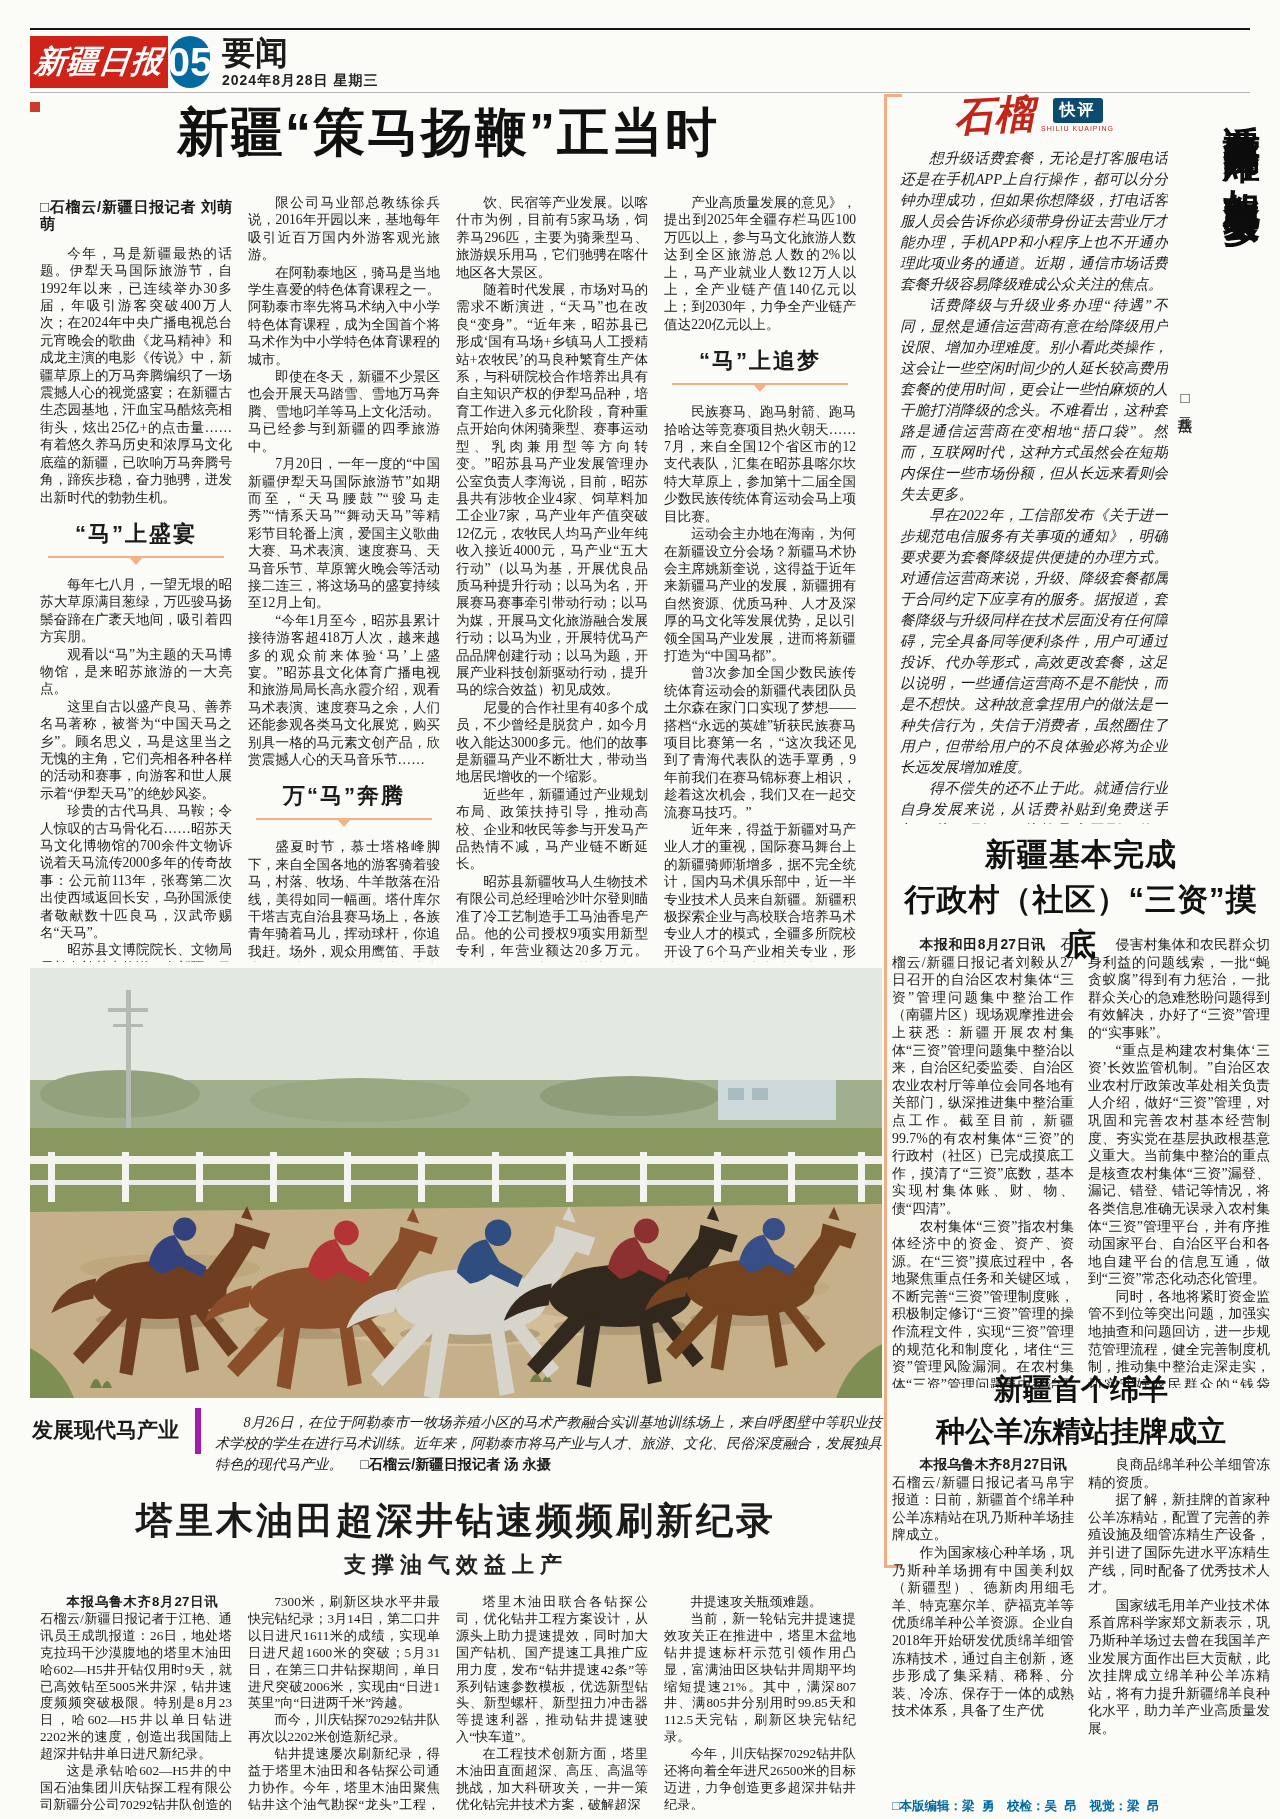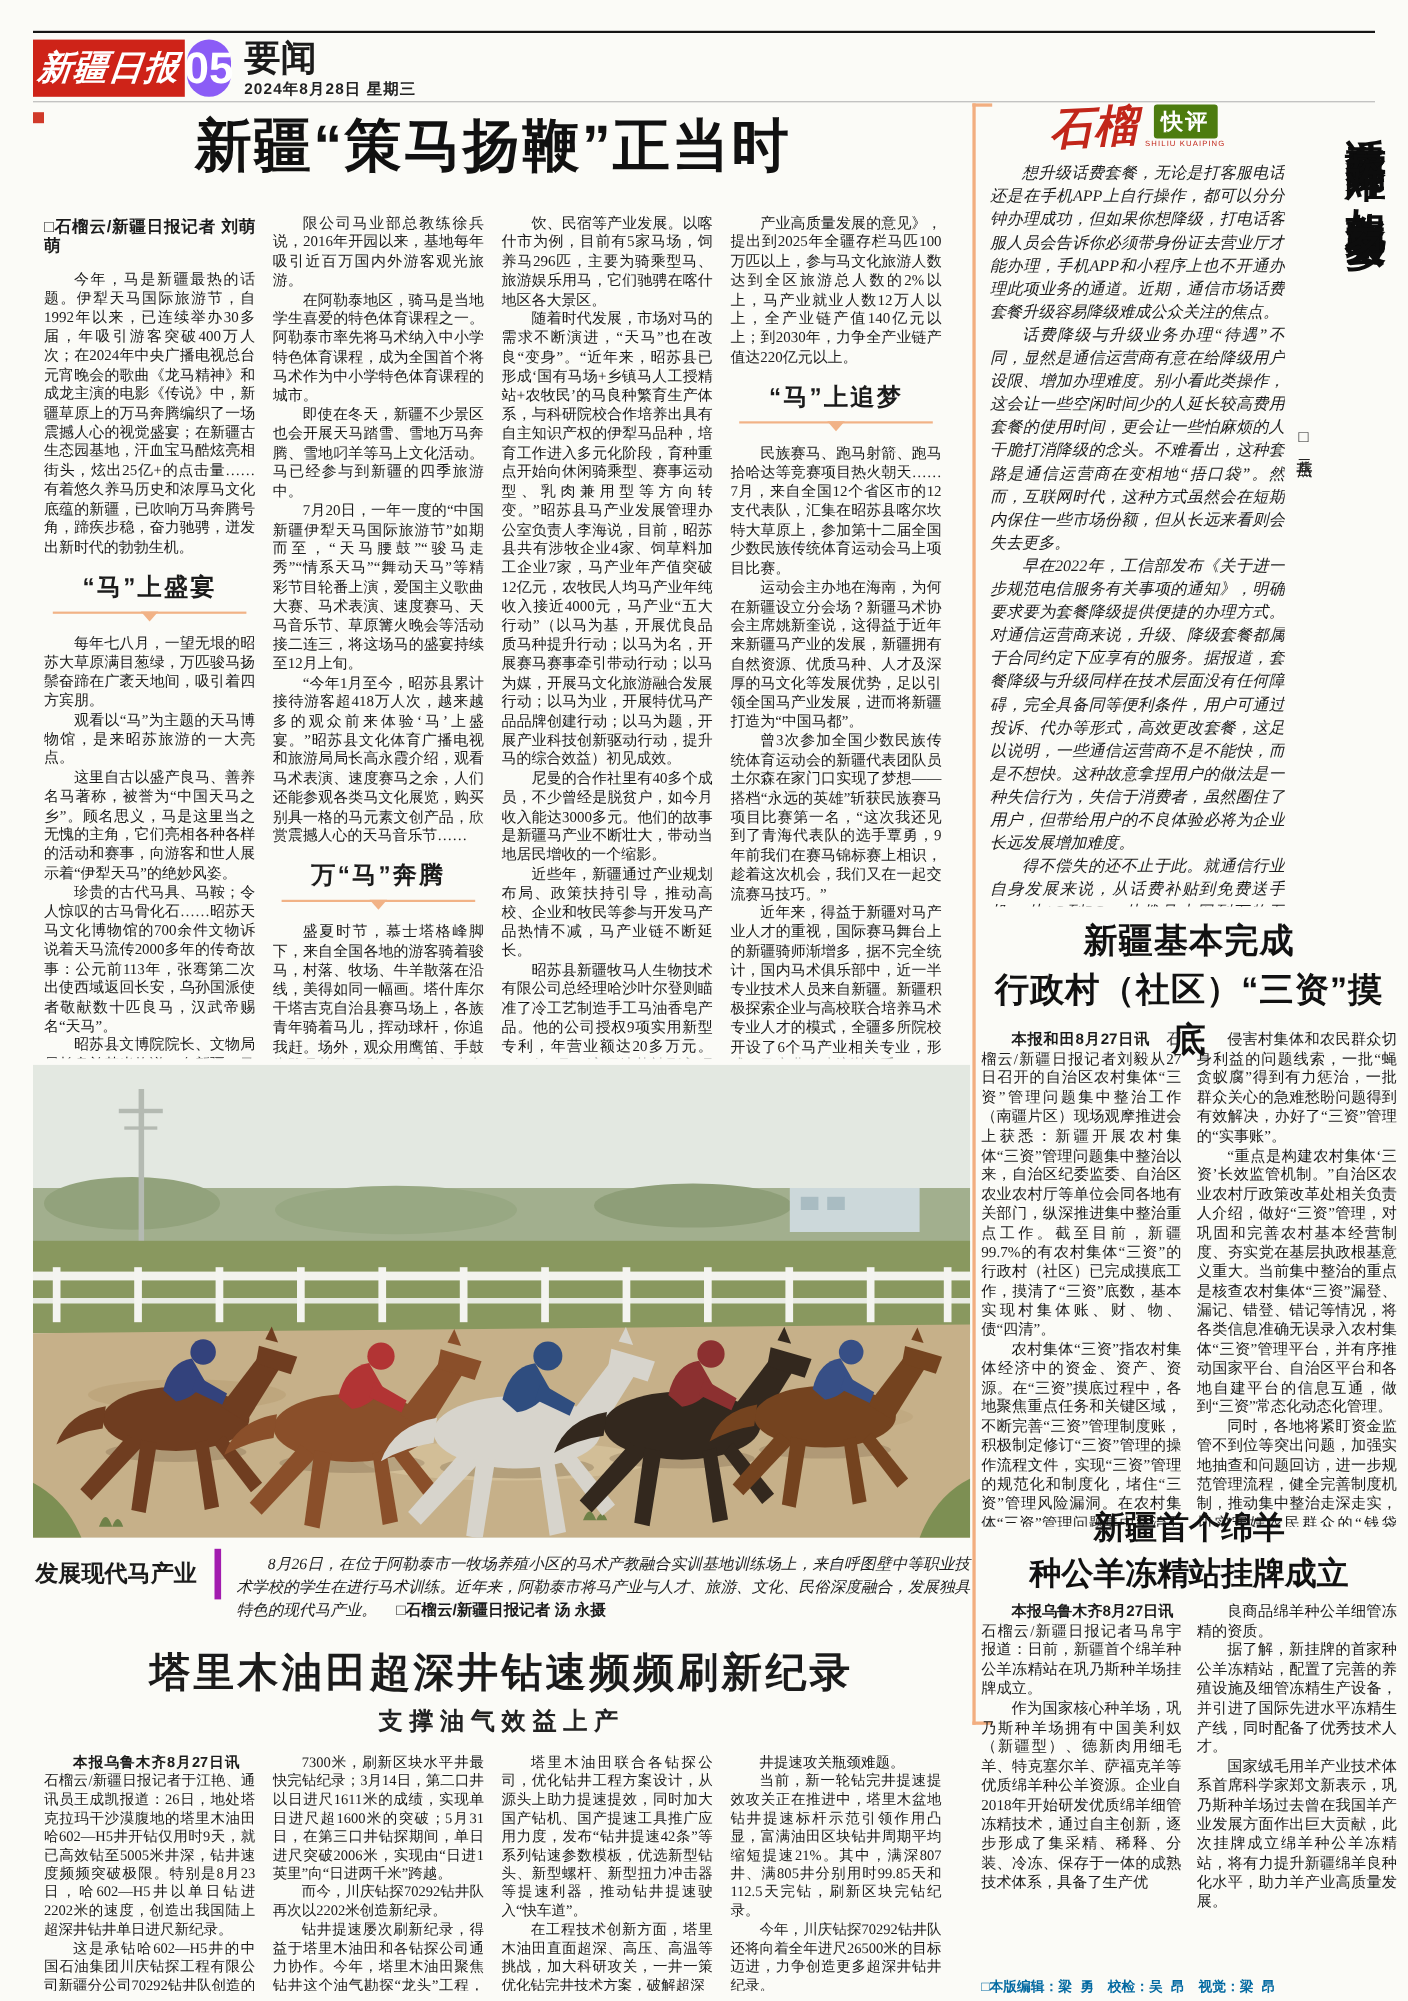--- a/index.html
+++ b/index.html
@@ -4,21 +4,21 @@
 <style>
   html,body{margin:0;padding:0;}
   body{width:1280px;height:1819px;background:#fbfbf7;position:relative;overflow:hidden;
        font-family:"Liberation Serif",serif;color:#1b1b1b;}
   .abs{position:absolute;}
   
   .topline{left:30px;top:28px;width:1220px;height:2px;background:#151515;}
   .masthead{left:30px;top:36px;height:52px;display:flex;align-items:stretch;}
   .logo-box{width:138px;height:52px;background:#ce2318;color:#fff;display:flex;align-items:center;justify-content:center;}
   .logo-box span{font-family:"Liberation Serif",serif;font-style:italic;font-weight:bold;font-size:31px;letter-spacing:1px;transform:skewX(-6deg);}
-  .pagenum-box{width:40px;height:52px;background:#8b5cf6;color:#fff;display:flex;align-items:center;justify-content:center;
+  .pagenum-box{width:40px;height:52px;background:#0369a1;color:#fff;display:flex;align-items:center;justify-content:center;
                font-family:"Liberation Sans",sans-serif;font-weight:bold;font-size:40px;margin-left:2px;border-radius:24px;}
   .section-block{margin-left:12px;display:flex;flex-direction:column;justify-content:flex-start;}
   .section-name{font-family:"Liberation Sans",sans-serif;font-weight:bold;font-size:33px;line-height:33px;}
   .edition-date{font-family:"Liberation Sans",sans-serif;font-size:14px;font-weight:bold;margin-top:3px;letter-spacing:1px;color:#222;}
   .header-rule{left:30px;top:92px;width:1220px;height:1px;background:#b5b5b5;}
   
   .headline-mark{left:30px;top:102px;width:10px;height:10px;background:#d03a2a;}
   .main-headline{left:40px;top:98px;width:816px;text-align:center;
         font-family:"Liberation Sans",sans-serif;font-weight:900;font-size:52px;letter-spacing:2px;color:#111;}
   .main-cols{left:40px;top:194px;width:816px;height:768px;display:flex;gap:16px;}
@@ -50,21 +50,21 @@
   
   .orange-line{left:884px;top:94px;width:3px;height:1474px;background:#f2ae80;}
   .orange-line:before,.orange-line:after{content:"";position:absolute;left:0;width:18px;height:3px;background:#f2ae80;}
   .orange-line:before{top:0;}
   .orange-line:after{bottom:0;}
   .commentary{left:900px;top:90px;width:370px;height:734px;display:flex;}
   .cmt-left{width:268px;display:flex;flex-direction:column;}
   .cmt-logo{height:50px;display:flex;align-items:center;justify-content:center;gap:7px;margin-bottom:8px;}
   .logo-shi{font-family:"Liberation Serif",serif;font-style:italic;font-weight:900;font-size:40px;color:#c2261a;transform:rotate(-3deg);}
   .logo-right{display:flex;flex-direction:column;align-items:center;}
-  .logo-badge{background:#4d7c0f;color:#fff;font-family:Liberation Sans, sans-serif;font-weight:900;font-size:20px;
+  .logo-badge{background:#0c4a6e;color:#fff;font-family:Liberation Sans, sans-serif;font-weight:900;font-size:16px;
               padding:2px 7px;border-radius:3px;letter-spacing:2px;}
   .logo-sub{font-family:"Liberation Sans",sans-serif;font-size:7px;color:#c2261a;letter-spacing:1px;margin-top:2px;}
   .cmt-text{flex:1;overflow:hidden;}
   .cmt-text p{margin:0;font-style:italic;font-size:14.6px;line-height:21px;text-indent:2em;text-align:justify;}
   .cmt-author{width:26px;writing-mode:vertical-rl;font-size:15px;padding-top:300px;color:#222;}
   .cmt-vtitle{width:72px;writing-mode:vertical-rl;font-family:"Liberation Sans",sans-serif;font-weight:900;
               font-size:37px;letter-spacing:3px;color:#0d0d0d;padding-top:6px;}
   .rtitle{left:892px;width:378px;text-align:center;font-family:"Liberation Sans",sans-serif;font-weight:900;color:#111;}
   .sanzi-title{top:832px;font-size:31px;line-height:45px;letter-spacing:1px;}
   .ncols{left:892px;width:378px;display:flex;gap:14px;}

